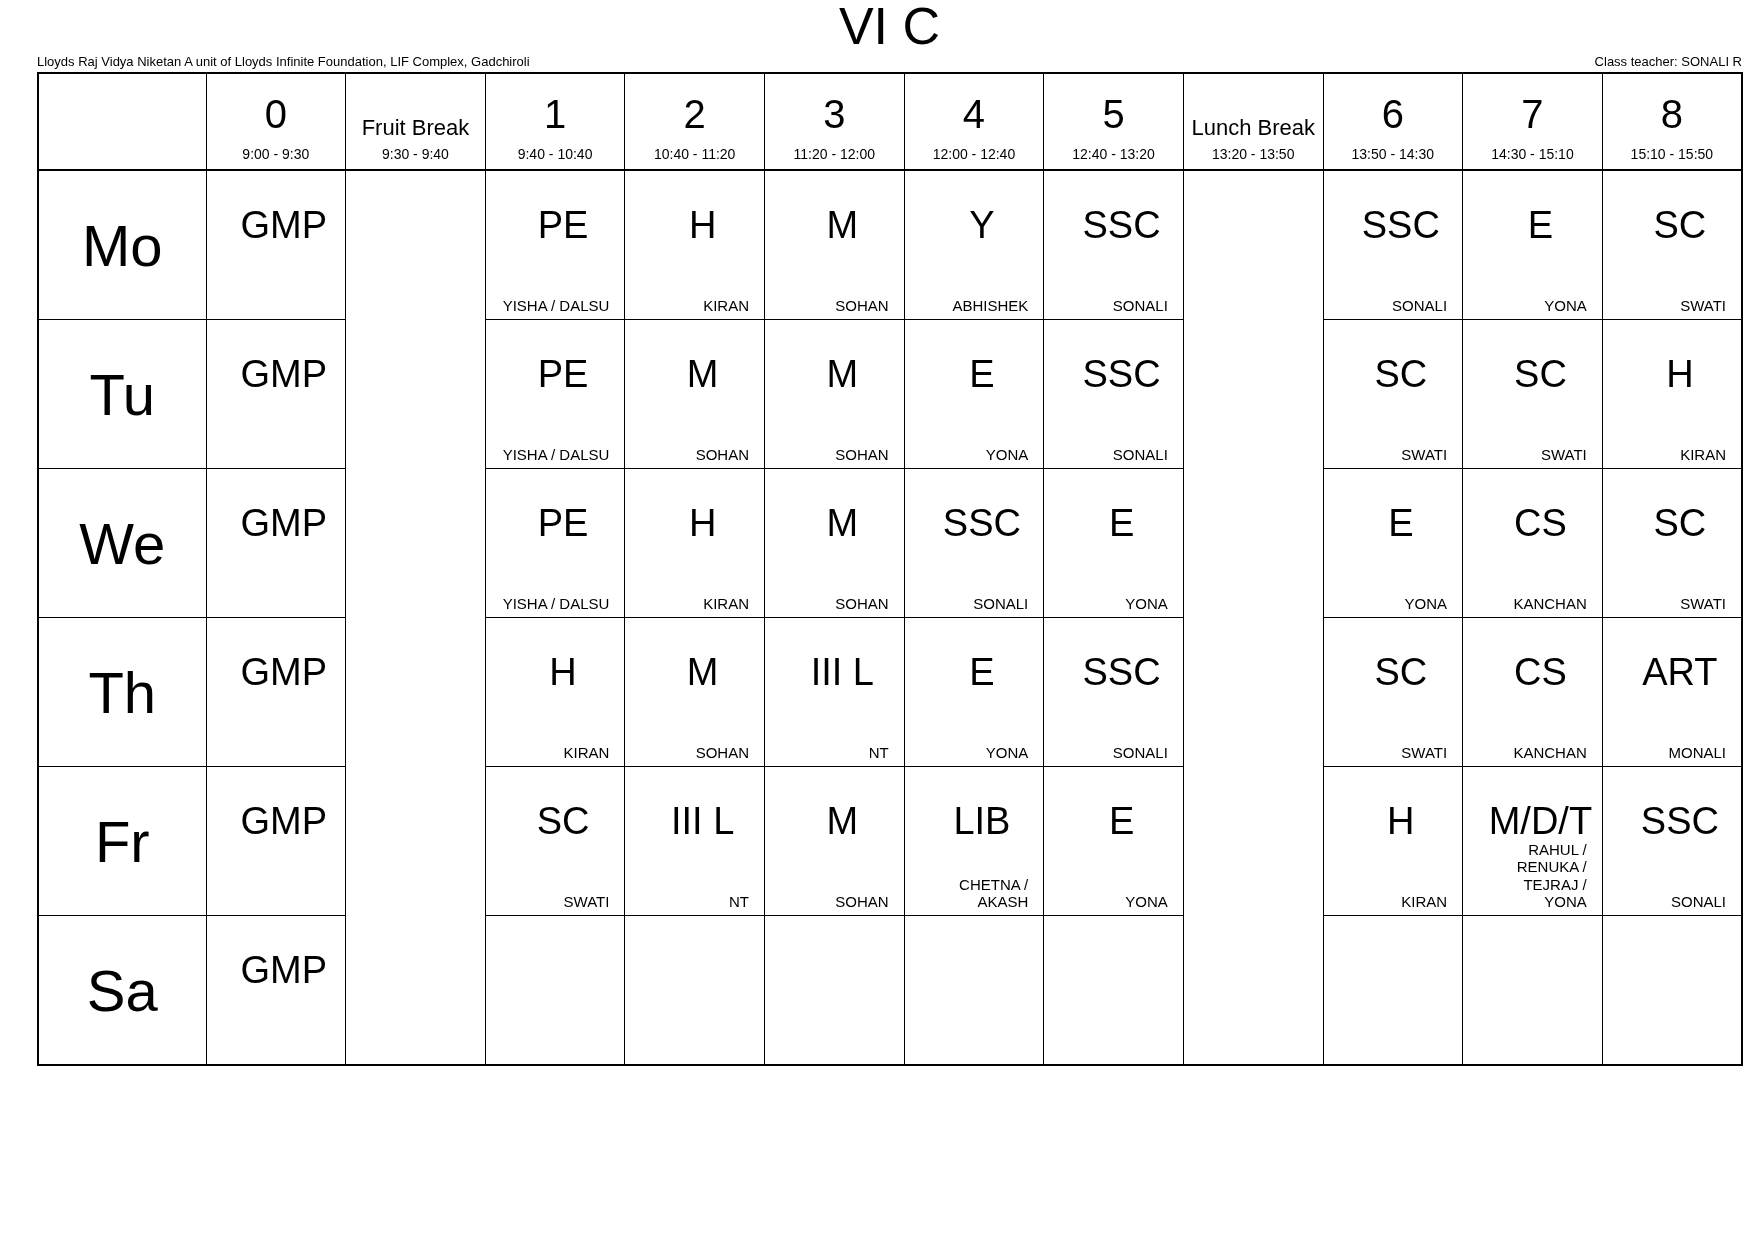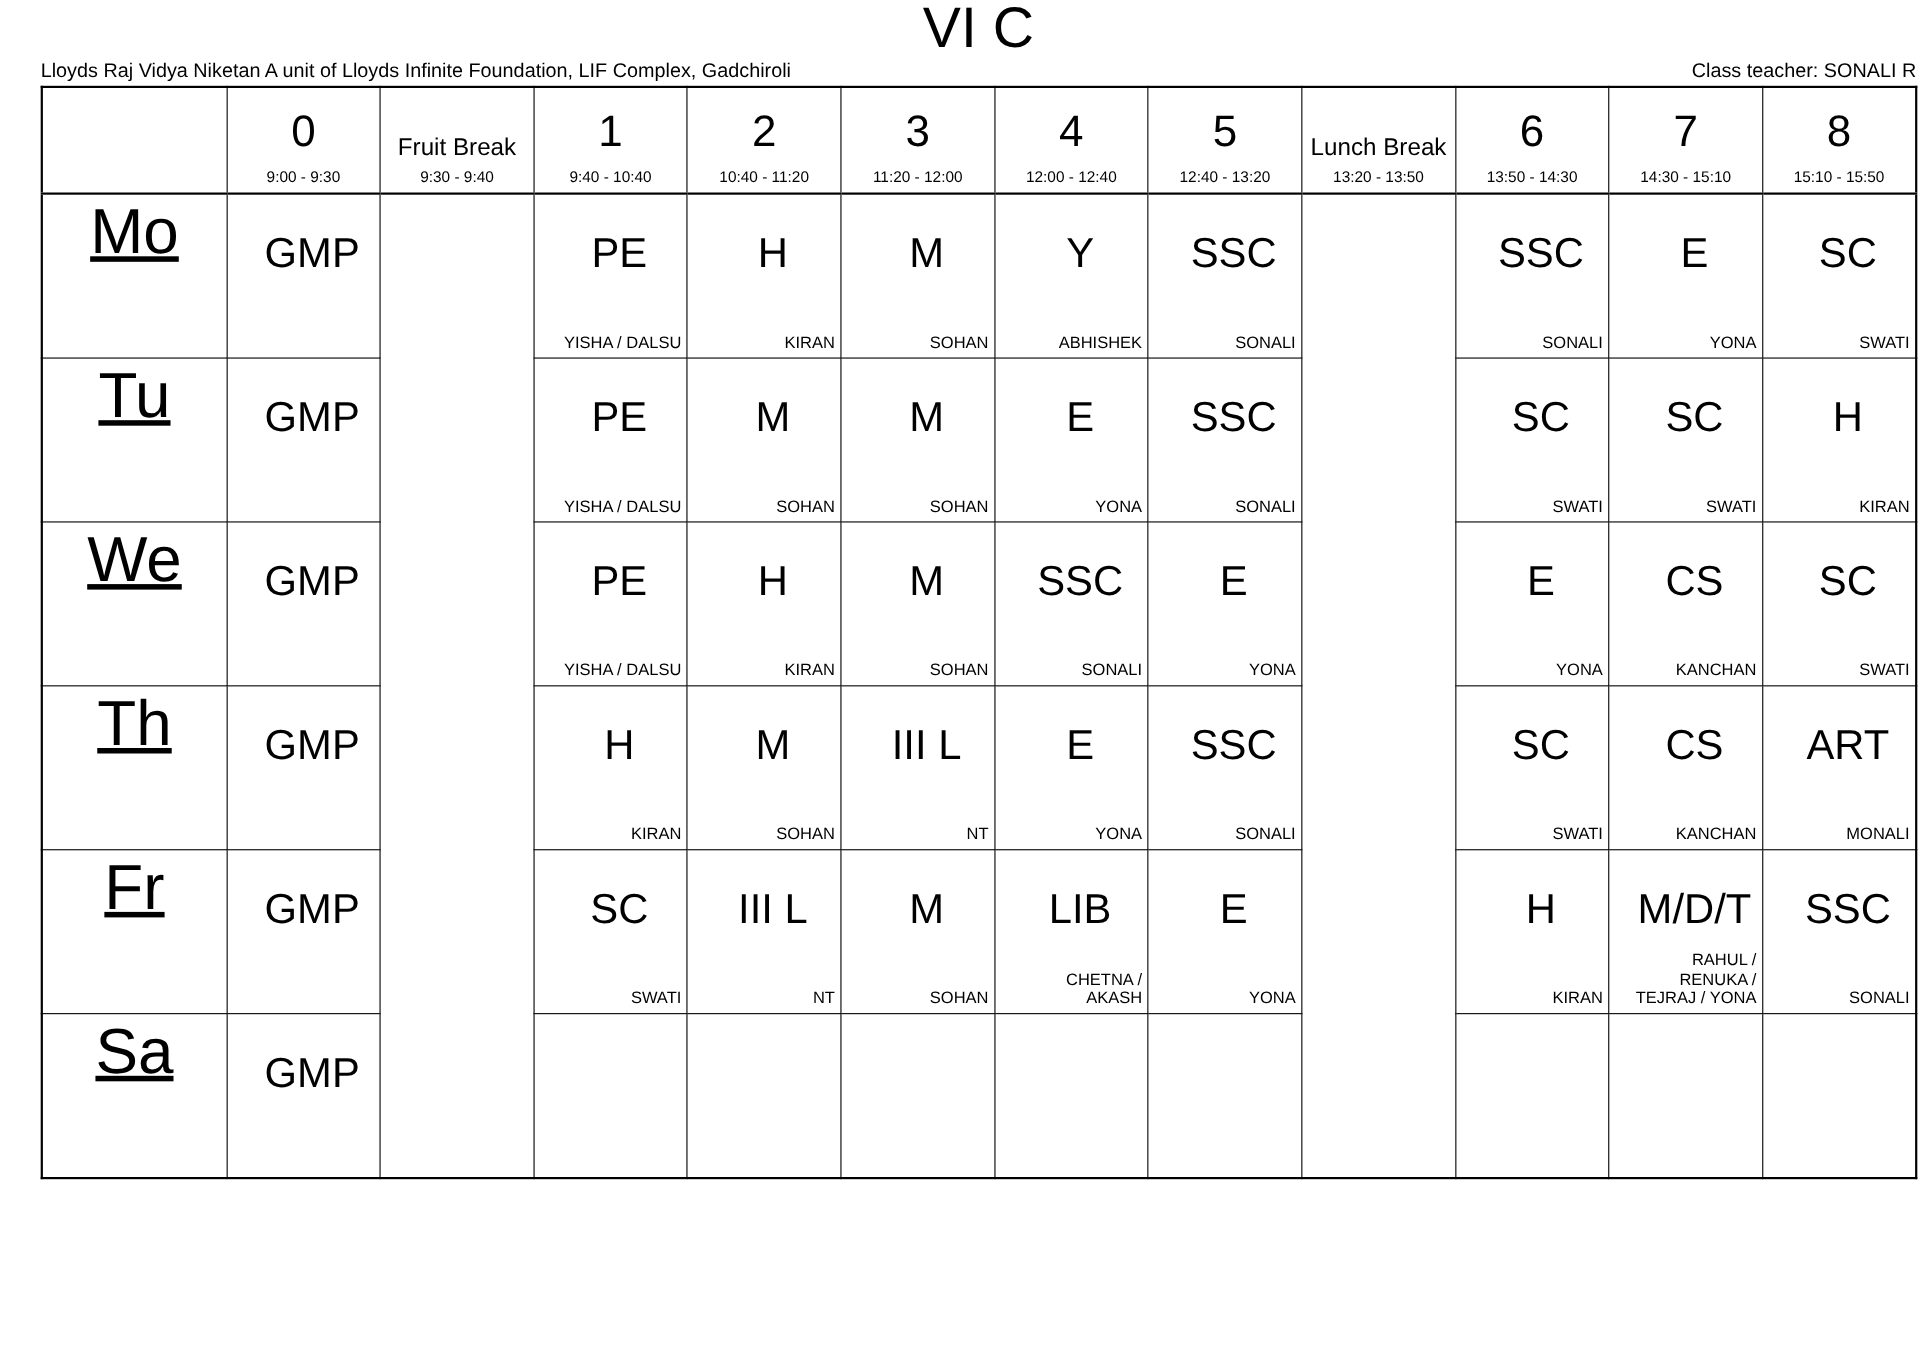--- a/index.html
+++ b/index.html
@@ -1,38 +1,38 @@
 <!DOCTYPE html>
 <html><head>
 <meta charset="utf-8">
 <style>
   html,body{margin:0;padding:0;background:#fff;color:#000;
     font-family:"Liberation Sans","DejaVu Sans",sans-serif;}
   body{width:1754px;height:1240px;overflow:hidden;}
   .wrap{padding:0 12px 0 37px;}
   .title{text-align:center;font-size:52px;line-height:1.0;font-weight:normal;}
   .subrow{display:flex;justify-content:space-between;align-items:flex-end;
-    font-size:18px;margin-top:2px;margin-bottom:3px;}
+    font-size:13px;margin-top:2px;margin-bottom:3px;}
   table{border-collapse:collapse;width:1706px;table-layout:fixed;border:2px solid #000;}
   th,td{border:1px solid #000;padding:0;vertical-align:top;font-weight:normal;}
   thead th{border-bottom:2px solid #000;}
   col.c-day{width:168px;}
   
   .hw{position:relative;height:95px;display:flex;align-items:center;justify-content:center;
     padding-bottom:14px;box-sizing:border-box;}
   .hnum{font-size:40px;}
   .hbreak .hnum{font-size:22px;margin-top:27px;}
   .htime{position:absolute;bottom:7px;left:0;right:0;text-align:center;font-size:14px;}
   
   .cw{position:relative;height:148px;display:flex;align-items:center;justify-content:center;
     padding-bottom:40px;box-sizing:border-box;margin-left:16px;}
   .subj{font-size:38px;}
-  .teach{position:absolute;right:5px;bottom:5px;font-size:15px;text-align:right;
+  .teach{position:absolute;right:15px;bottom:5px;font-size:15px;text-align:right;
     white-space:pre-line;line-height:1.15;}
-  .dw{height:148px;display:flex;align-items:flex-start;justify-content:center;text-decoration:underline;}
+  .dw{height:148px;display:flex;align-items:center;justify-content:center;}
   .dlabel{font-size:58px;}
   .footrow{display:flex;justify-content:space-between;font-size:19px;margin-top:10px;}
 </style>
 </head>
 <body>
 
 <div class="wrap">
 
   <div class="title">VI C</div>
 

